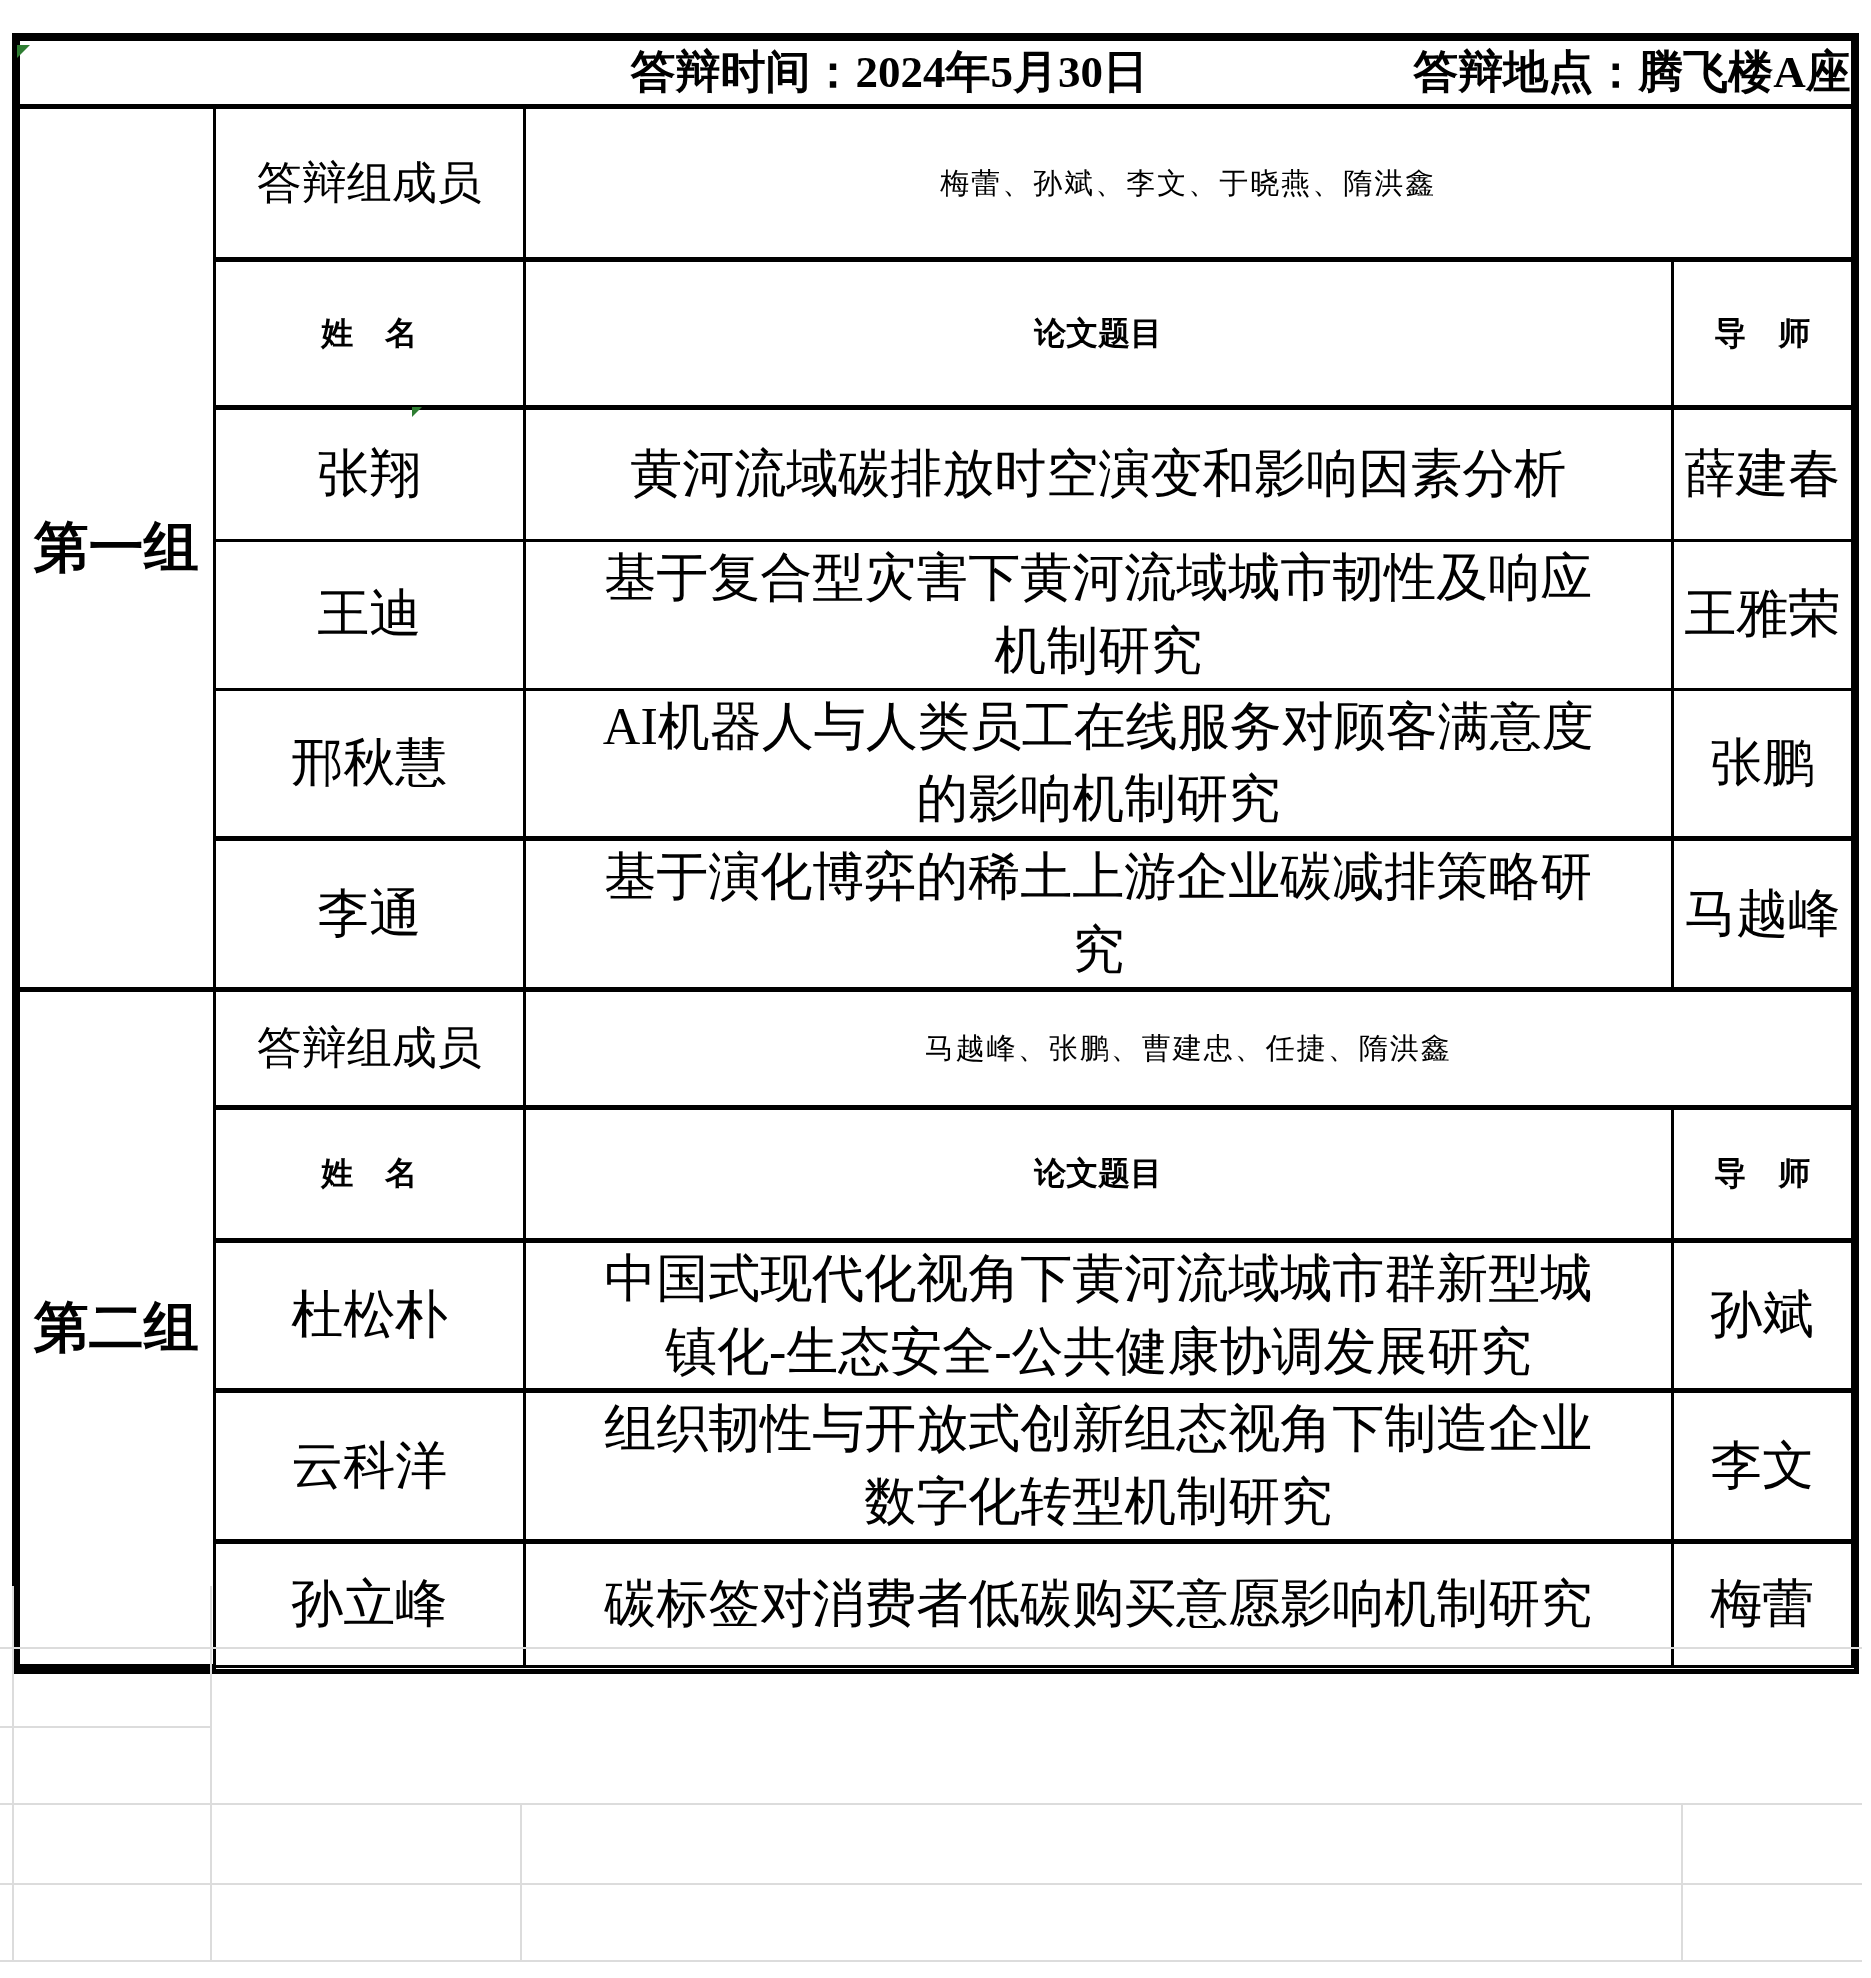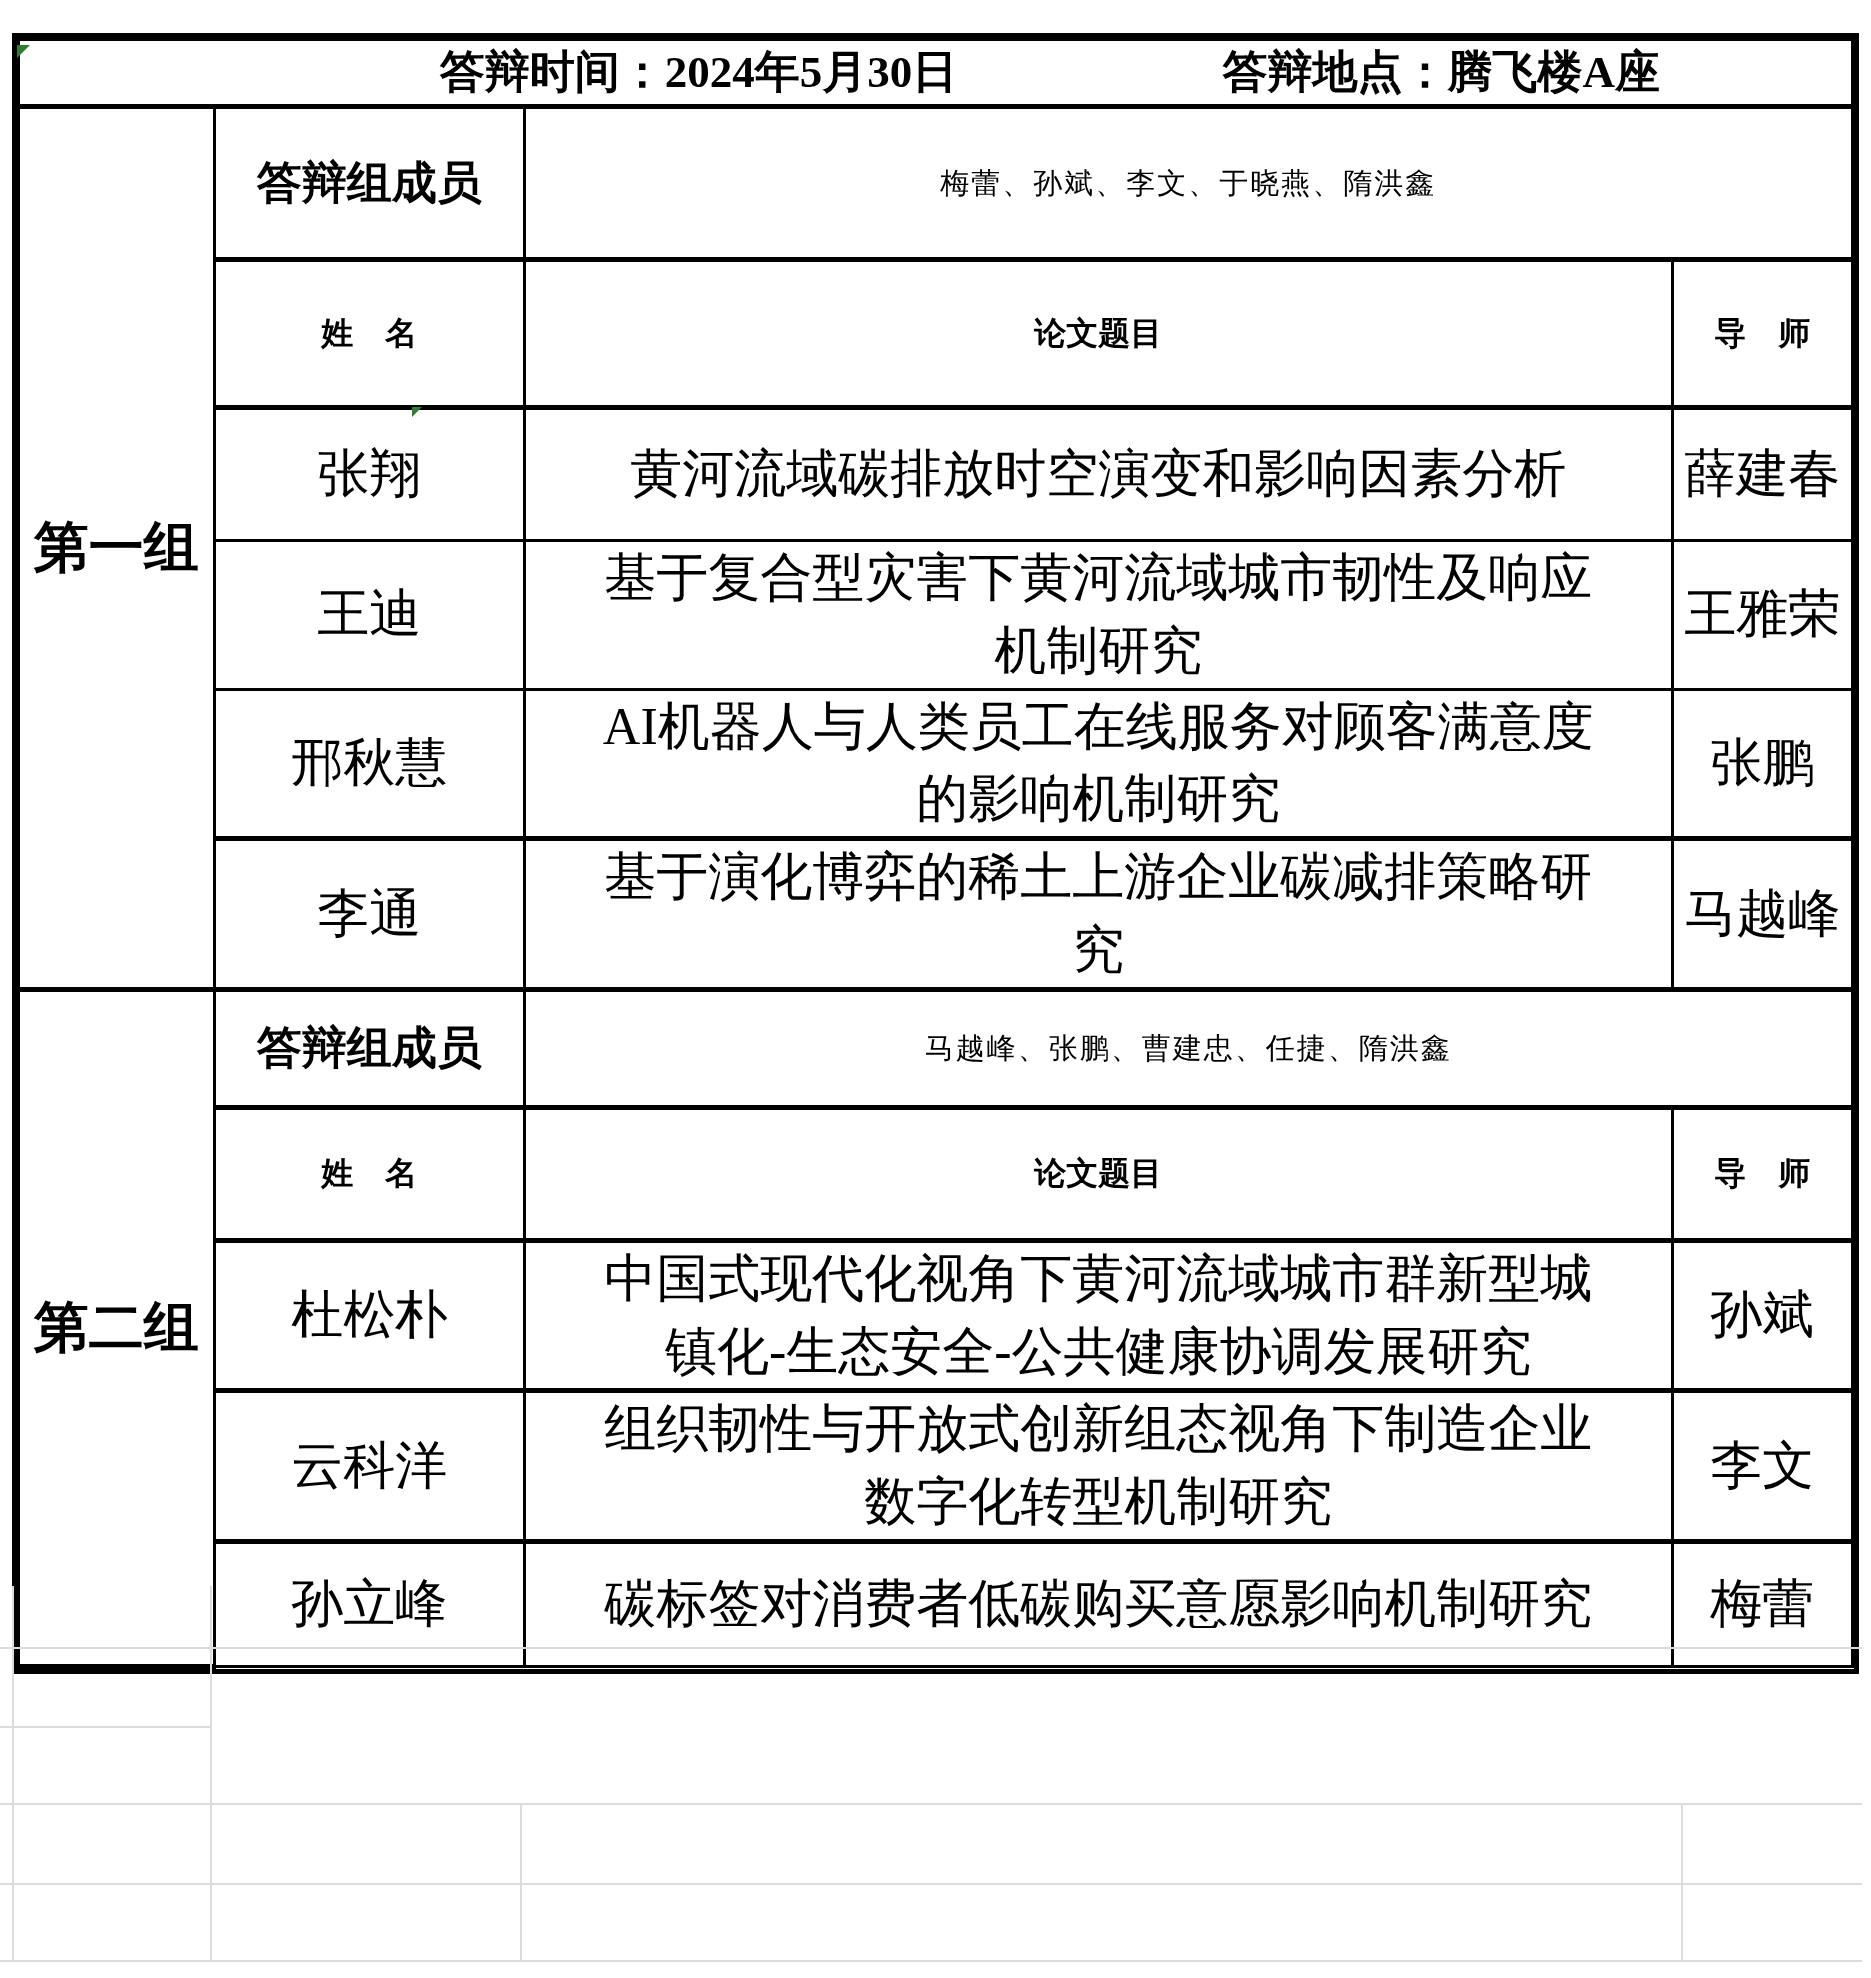--- a/index.html
+++ b/index.html
@@ -33,30 +33,30 @@
     padding:0 11.8px;
     word-break:break-all;
     overflow:hidden;
   }
   tr.bb-thick > td{border-bottom-width:5.9px;}
 
   .r-header td{
     border-bottom-width:5.9px;
     font-weight:700;
     font-size:45px;
-    text-align:center;
+    text-align:right;
     padding:0;
     white-space:nowrap;
   }
   .r-header .htxt{display:inline-block;}
   .r-header .h-time{margin-left:229px;}
   .r-header .h-loc{margin-left:254px;}
 
   .group-label{font-weight:700;font-size:55px;padding:0 3.9px;}
-  .members-label{font-weight:700;font-size:45px;padding:0 5.9px;}
+  .members-label{font-weight:400;font-size:45px;padding:0 5.9px;}
   .members{font-weight:400;font-size:29px;letter-spacing:2px;}
   .r-colhead td{font-weight:700;font-size:32px;}
   .cell-title{padding:0 58px;}
   .cell-name,.cell-advisor{padding:0 7.9px;}
 
   
   .gline{position:absolute;background:#dcdcdc;}
   .gline.v{width:2px;}
   .gline.h{height:2px;}
 

